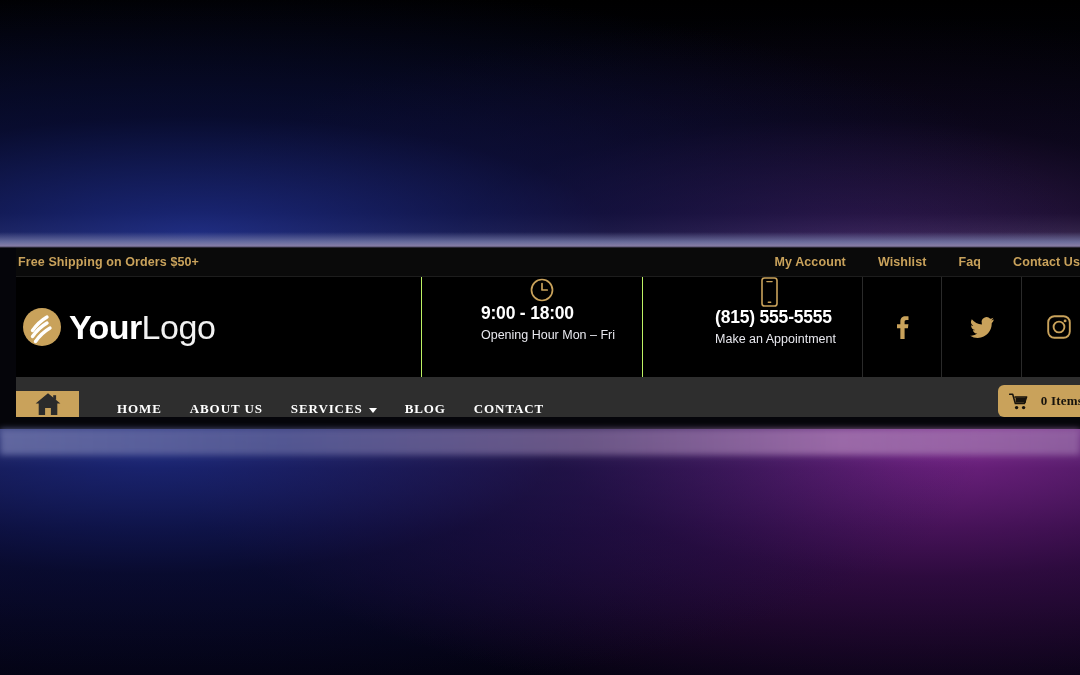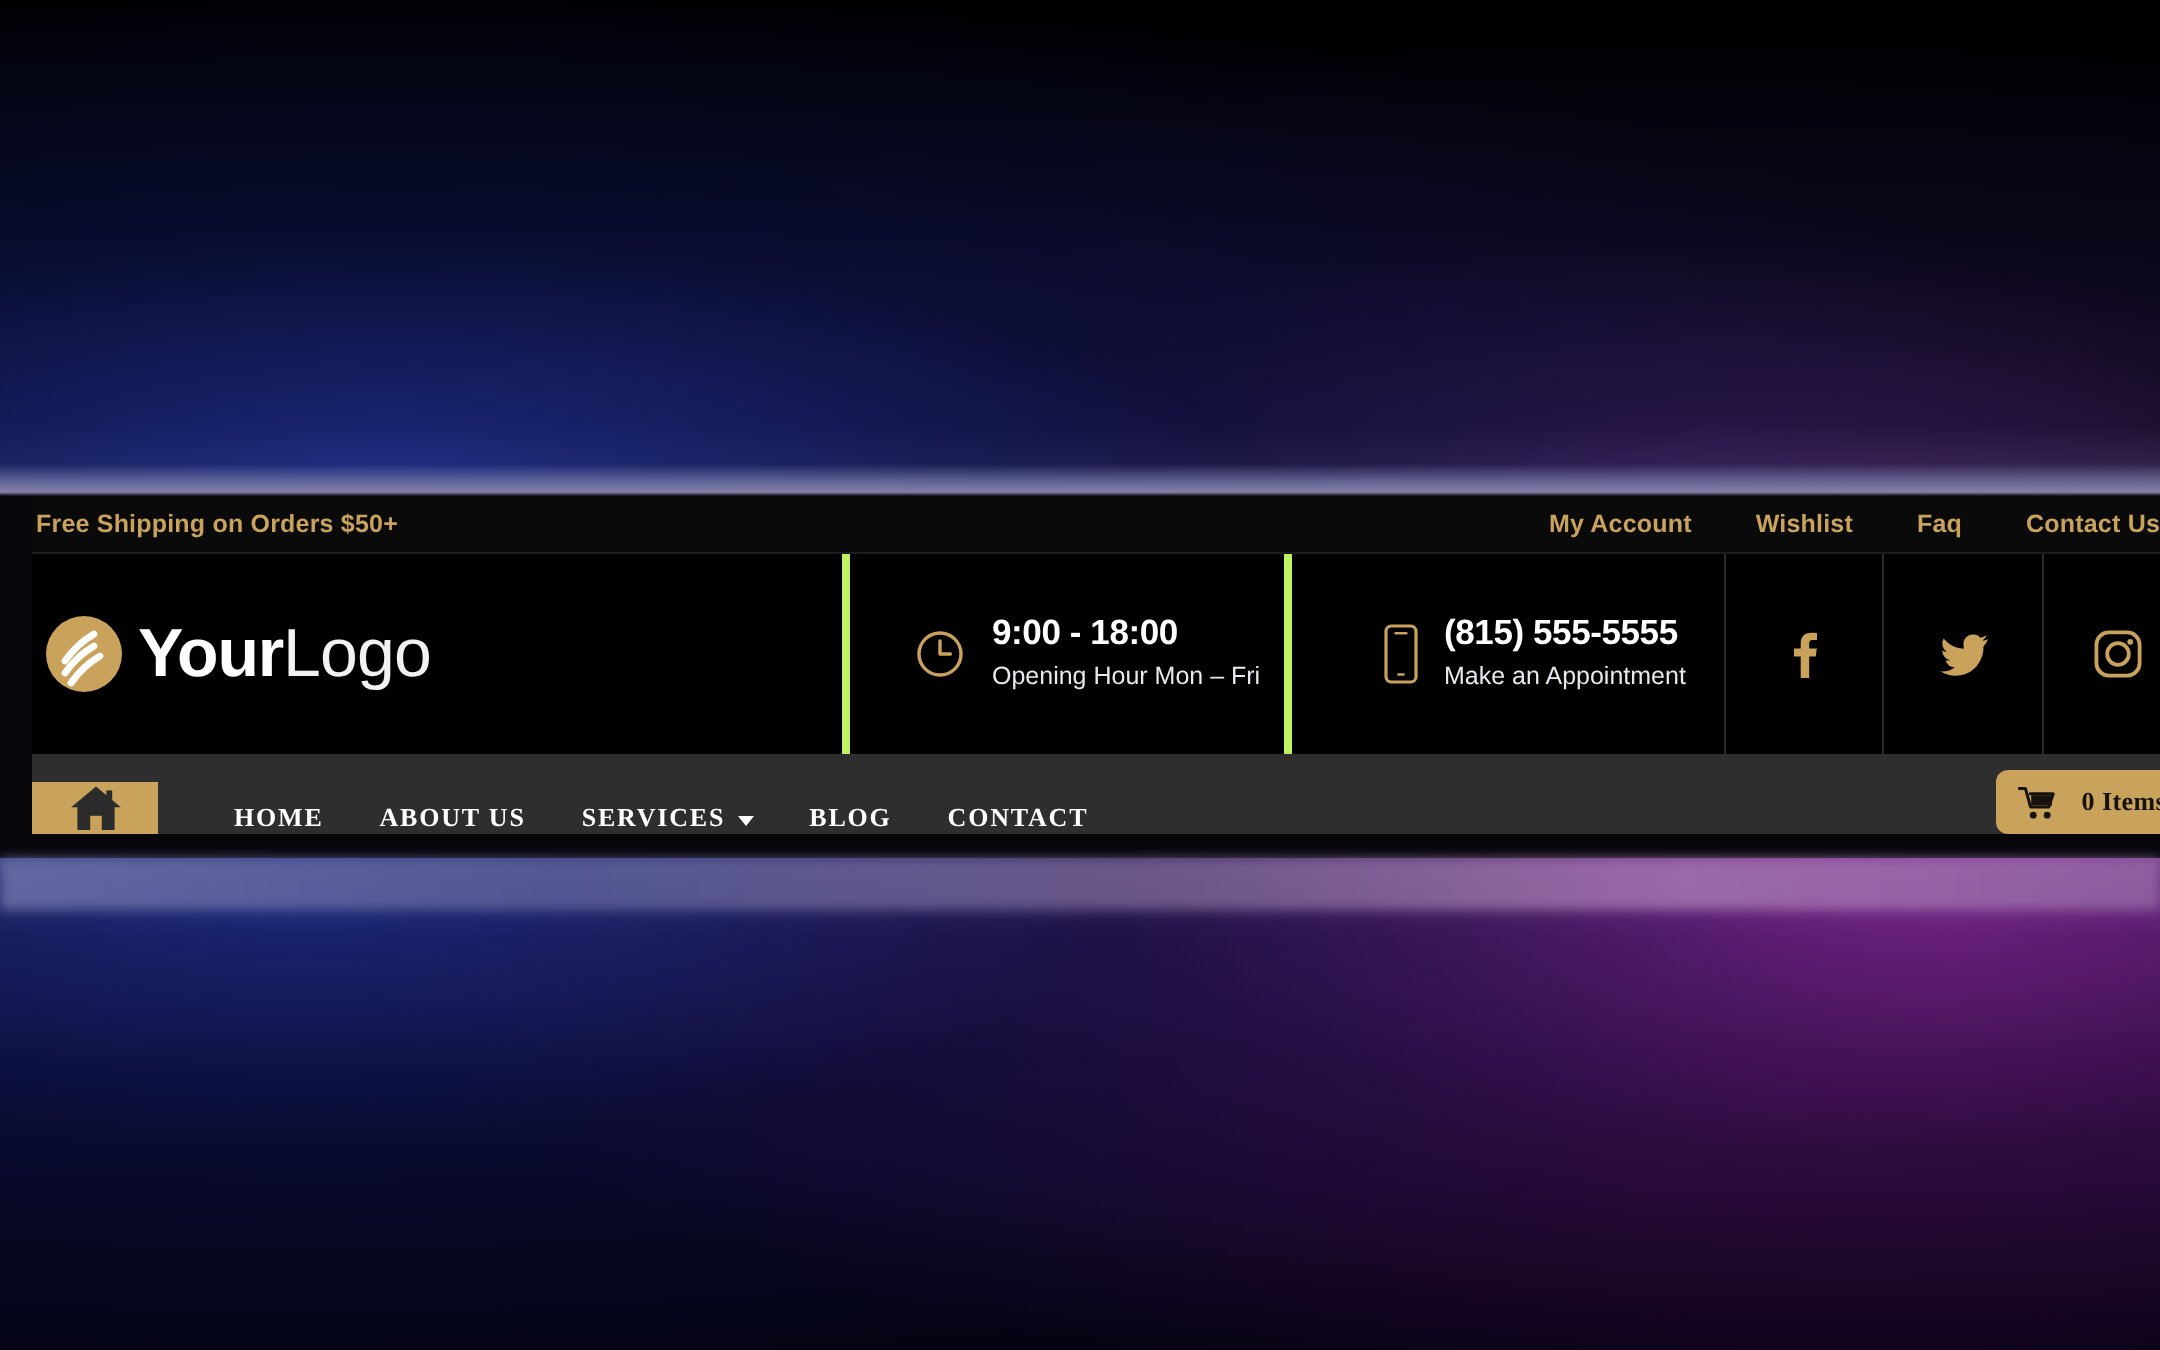--- a/index.html
+++ b/index.html
@@ -132,22 +132,23 @@
   }
   .logo-text .l {
     color: #f2f2f2;
     font-weight: 300;
     letter-spacing: -.4px;
   }
 
   .info-cell {
     display: flex;
     align-items: center;
-    border-left: 4px solid #bef264;
+    border-left: 1px solid #bef264;
     box-sizing: border-box;
+    flex-direction: column;
   }
   .info-hours { width: 221px; padding-left: 32px; }
   .info-phone { width: 220px; padding-left: 46px; }
   .info-icon {
     flex: 0 0 auto;
     margin-right: 13px;
     color: #c9a25b;
     display: flex;
     align-items: center;
   }

